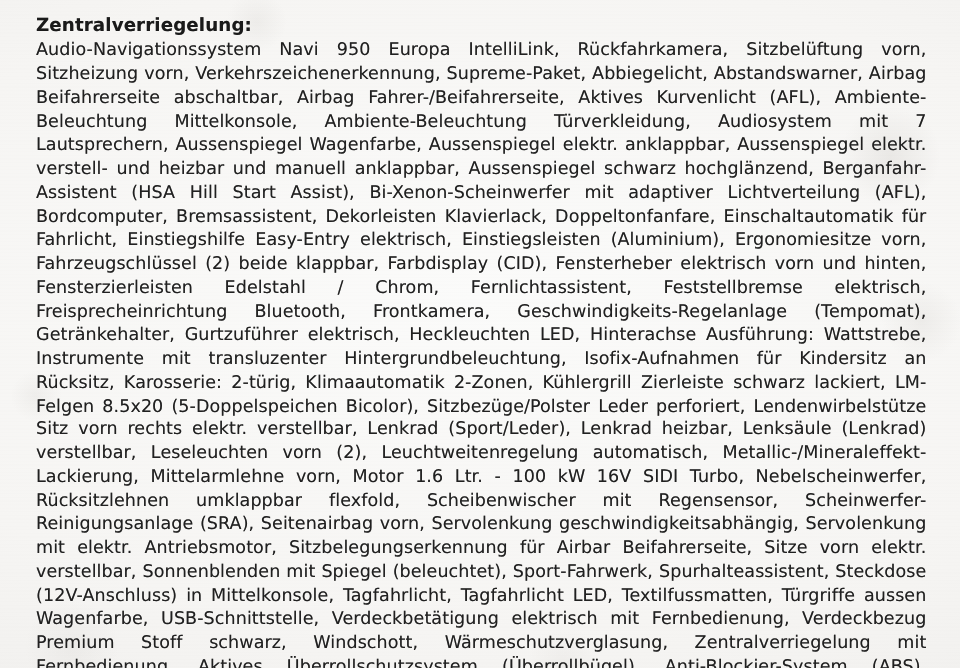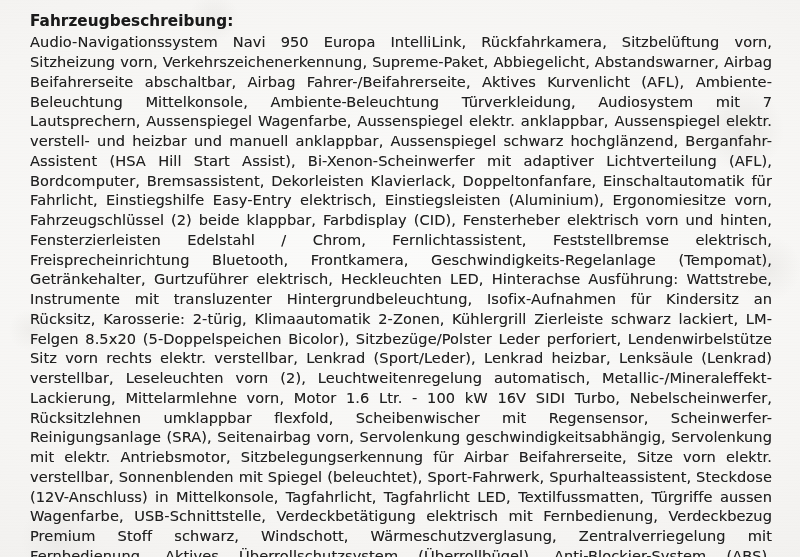--- a/index.html
+++ b/index.html
@@ -88,16 +88,16 @@
   .doc-heading,
   .doc-paragraph {
     text-shadow: 0 0 0.55px rgba(40,40,40,0.40);
   }
 </style>
 </head>
 <body>
 
 <div class="scan-sheet">
   <div class="doc-body">
-    <div class="doc-heading">Fahrzeugbeschreibung:</div>
+    <div class="doc-heading">Zentralverriegelung:</div>
     <div class="doc-paragraph">Audio-Navigationssystem Navi 950 Europa IntelliLink, Rückfahrkamera, Sitzbelüftung vorn, Sitzheizung vorn, Verkehrszeichenerkennung, Supreme-Paket, Abbiegelicht, Abstandswarner, Airbag Beifahrerseite abschaltbar, Airbag Fahrer-/Beifahrerseite, Aktives Kurvenlicht (AFL), Ambiente-Beleuchtung Mittelkonsole, Ambiente-Beleuchtung Türverkleidung, Audiosystem mit 7 Lautsprechern, Aussenspiegel Wagenfarbe, Aussenspiegel elektr. anklappbar, Aussenspiegel elektr. verstell- und heizbar und manuell anklappbar, Aussenspiegel schwarz hochglänzend, Berganfahr-Assistent (HSA Hill Start Assist), Bi-Xenon-Scheinwerfer mit adaptiver Lichtverteilung (AFL), Bordcomputer, Bremsassistent, Dekorleisten Klavierlack, Doppeltonfanfare, Einschaltautomatik für Fahrlicht, Einstiegshilfe Easy-Entry elektrisch, Einstiegsleisten (Aluminium), Ergonomiesitze vorn, Fahrzeugschlüssel (2) beide klappbar, Farbdisplay (CID), Fensterheber elektrisch vorn und hinten, Fensterzierleisten Edelstahl / Chrom, Fernlichtassistent, Feststellbremse elektrisch, Freisprecheinrichtung Bluetooth, Frontkamera, Geschwindigkeits-Regelanlage (Tempomat), Getränkehalter, Gurtzuführer elektrisch, Heckleuchten LED, Hinterachse Ausführung: Wattstrebe, Instrumente mit transluzenter Hintergrundbeleuchtung, Isofix-Aufnahmen für Kindersitz an Rücksitz, Karosserie: 2-türig, Klimaautomatik 2-Zonen, Kühlergrill Zierleiste schwarz lackiert, LM-Felgen 8.5x20 (5-Doppelspeichen Bicolor), Sitzbezüge/Polster Leder perforiert, Lendenwirbelstütze Sitz vorn rechts elektr. verstellbar, Lenkrad (Sport/Leder), Lenkrad heizbar, Lenksäule (Lenkrad) verstellbar, Leseleuchten vorn (2), Leuchtweitenregelung automatisch, Metallic-/Mineraleffekt-Lackierung, Mittelarmlehne vorn, Motor 1.6 Ltr. - 100 kW 16V SIDI Turbo, Nebelscheinwerfer, Rücksitzlehnen umklappbar flexfold, Scheibenwischer mit Regensensor, Scheinwerfer-Reinigungsanlage (SRA), Seitenairbag vorn, Servolenkung geschwindigkeitsabhängig, Servolenkung mit elektr. Antriebsmotor, Sitzbelegungserkennung für Airbar Beifahrerseite, Sitze vorn elektr. verstellbar, Sonnenblenden mit Spiegel (beleuchtet), Sport-Fahrwerk, Spurhalteassistent, Steckdose (12V-Anschluss) in Mittelkonsole, Tagfahrlicht, Tagfahrlicht LED, Textilfussmatten, Türgriffe aussen Wagenfarbe, USB-Schnittstelle, Verdeckbetätigung elektrisch mit Fernbedienung, Verdeckbezug Premium Stoff schwarz, Windschott, Wärmeschutzverglasung, Zentralverriegelung mit Fernbedienung, Aktives Überrollschutzsystem (Überrollbügel), Anti-Blockier-System (ABS), Audiobedienung am Lenkrad, Elektron. Stabilitäts-Programm (ESP), Innenspiegel mit Abblendautomatik, Lendenwirbelstütze Sitz vorn links elektr. verstellbar, Parkpilotsystem vorn und hinten, Reifen-Reparaturkit, Reifendruck-Kontrollsystem, Schadstoffarm nach Abgasnorm Euro 6d-TEMP, Sicht-Paket, Sitze vorn mit ausziehbarer Oberschenkelauflage</div>
   </div>
 </div>
 
 </body></html>

